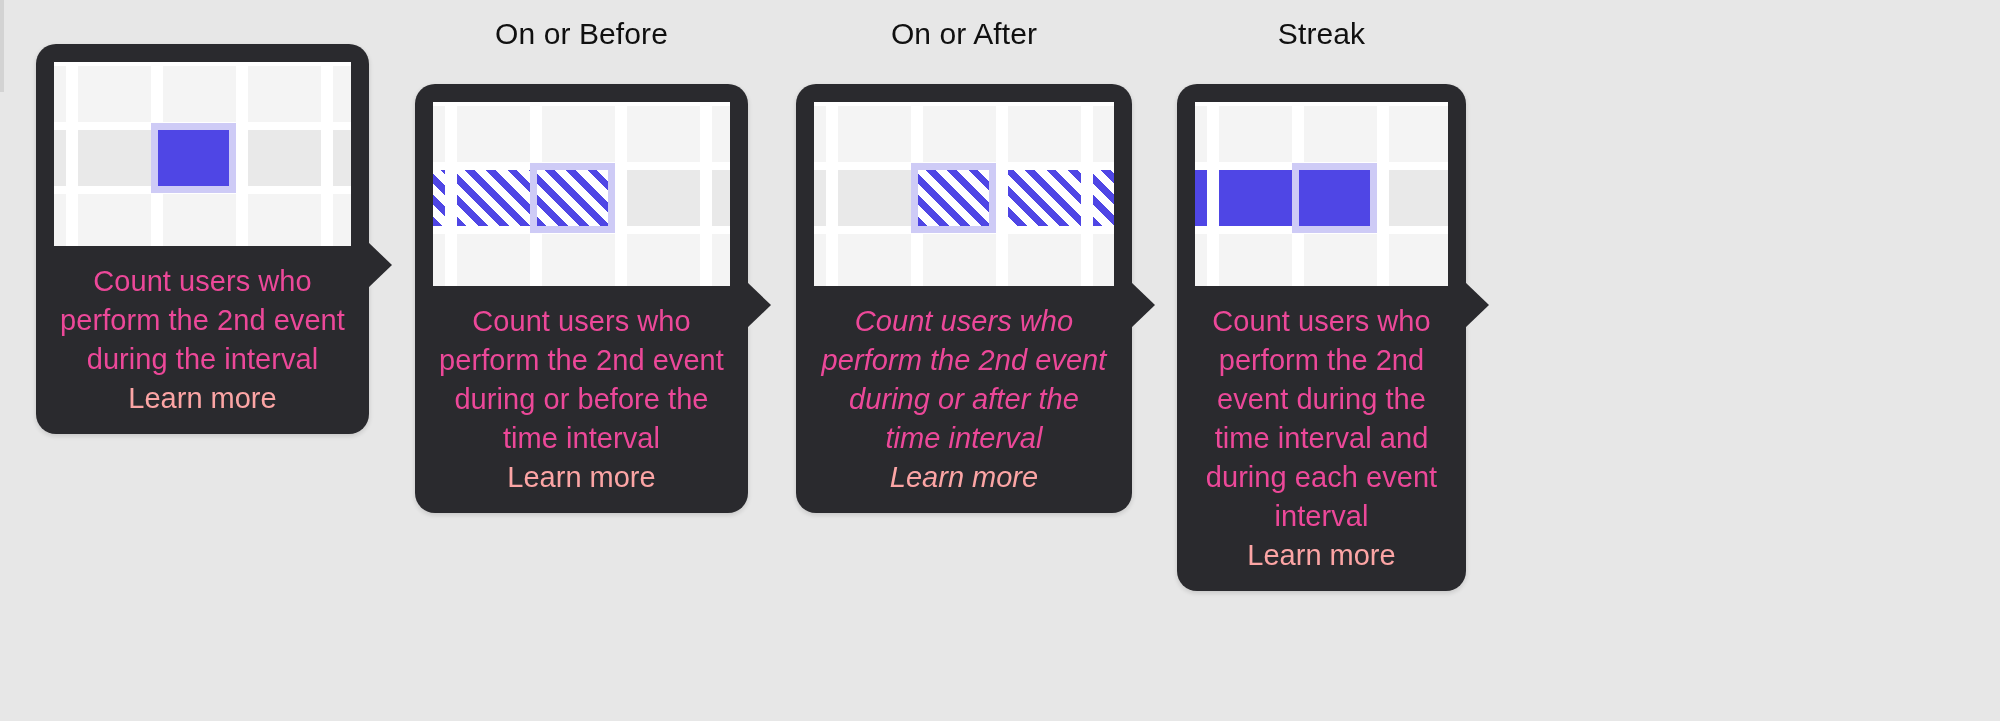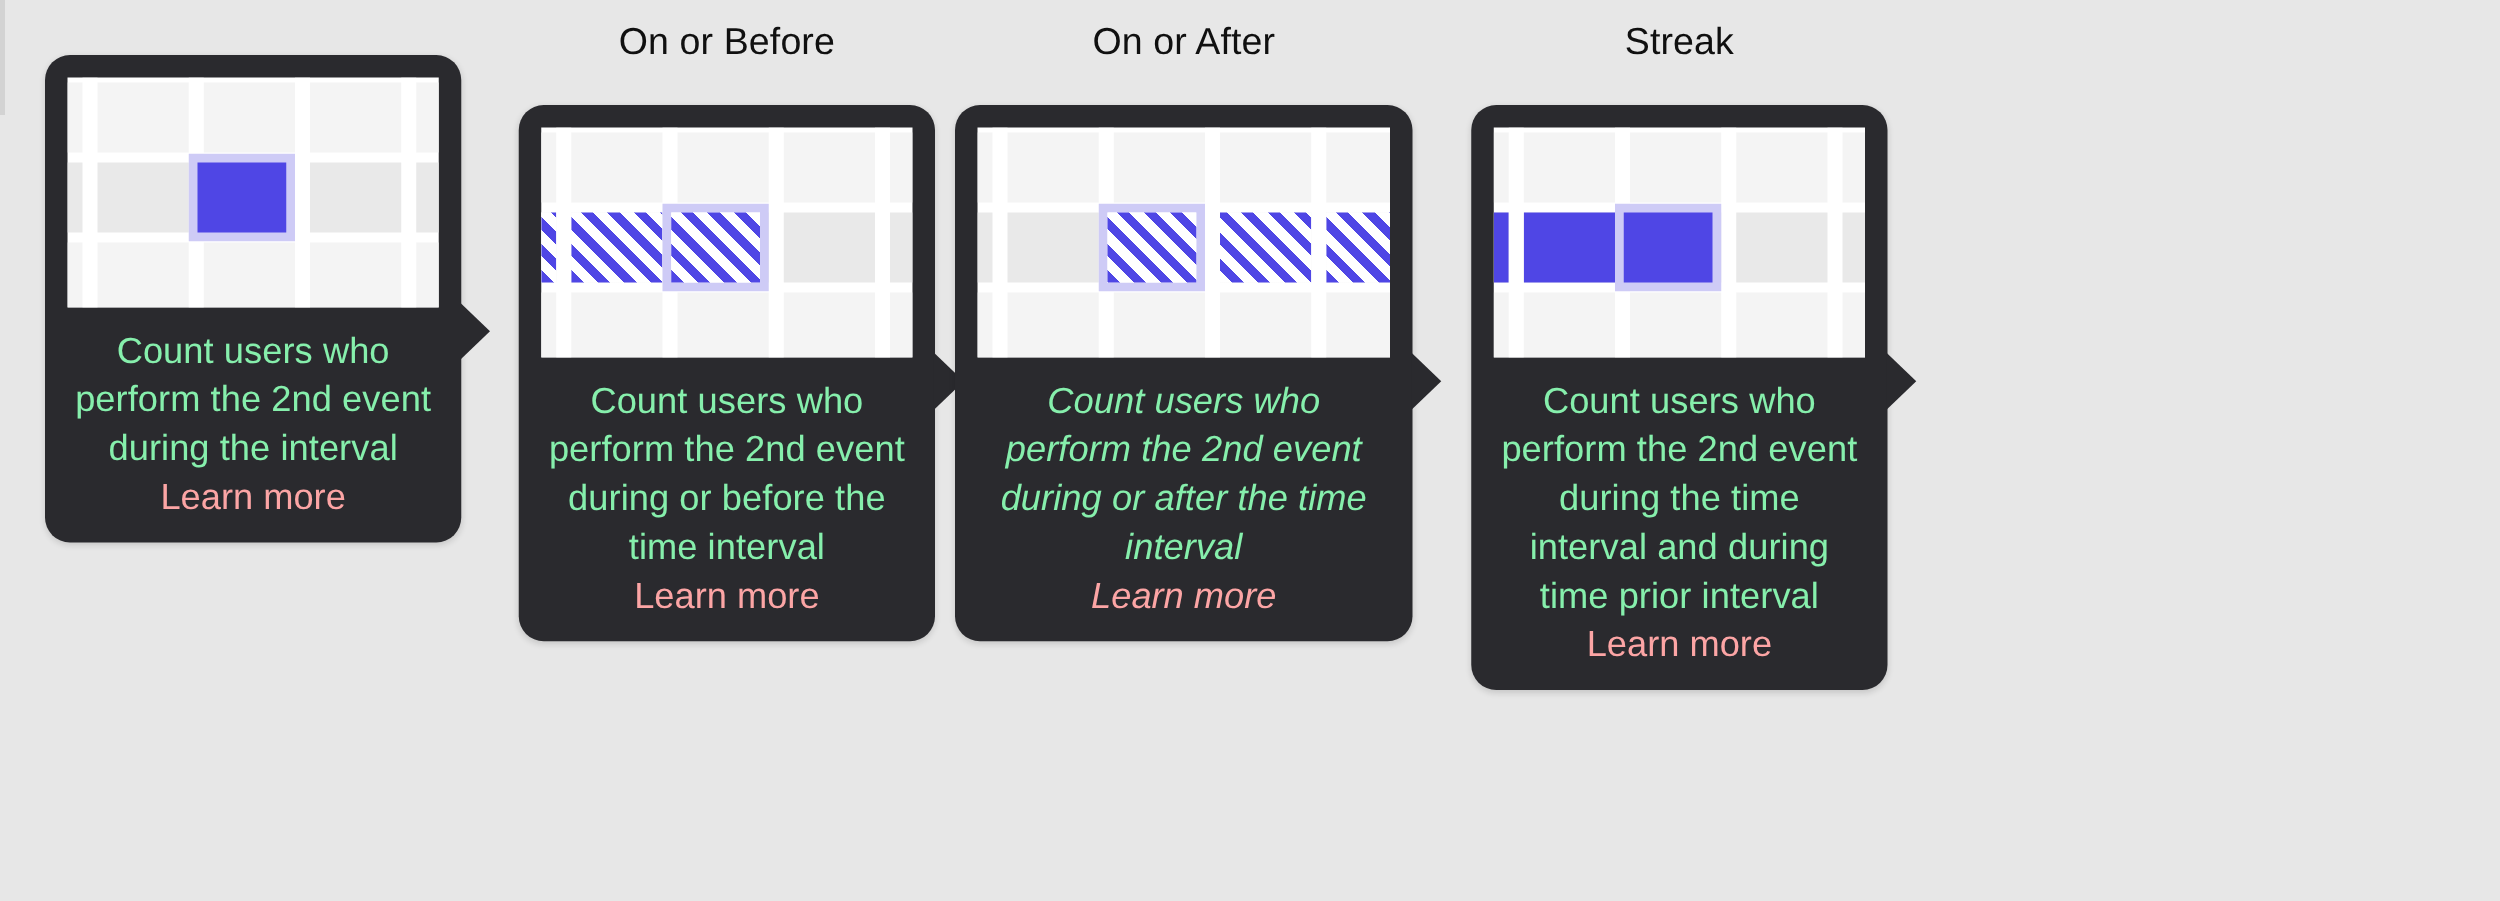--- a/index.html
+++ b/index.html
@@ -114,21 +114,21 @@
 
   
   .cell-focus {
     position: absolute;
     background: #cecbf6;
   }
 
   
   .card-text {
     text-align: center;
-    color: #86efac;
+    color: #ec4899;
     font-size: 29px;
     line-height: 39px;
     padding: 16px 4px 0 4px;
     letter-spacing: 0.05px;
   }
 
   .learn-more {
     display: block;
     text-align: center;
     color: #fca5a5;
@@ -194,21 +194,21 @@
 
         <div class="cell-focus" style="left:97px; top:61px; width:85px; height:70px;"></div>
         <div class="cell-hatch" style="left:104px; top:68px; width:71px; height:56px;"></div>
       </div>
 
       <div class="card-text">Count users who perform the 2nd event during or before the time interval</div>
       <a class="learn-more">Learn more</a>
     </div>
   </div>
 
-  <div class="card-col" style="left:764px; width:366px;">
+  <div class="card-col" style="left:796px; width:336px;">
     <div class="card-title">On or After</div>
 
     <div class="card" style="margin-top:44px;font-style:italic;">
       <div class="card-arrow" style="top:198px;"></div>
 
       <div class="grid-wrap" style="height:184px;">
         <div class="grid-rows">
           <div class="grid-row" style="top:4px;   height:56px;"></div>
           <div class="grid-row mid" style="top:68px;  height:56px;"></div>
           <div class="grid-row" style="top:132px; height:52px;"></div>
@@ -224,21 +224,21 @@
 
         <div class="cell-focus" style="left:97px; top:61px; width:85px; height:70px;"></div>
         <div class="cell-hatch" style="left:104px; top:68px; width:71px; height:56px;"></div>
       </div>
 
       <div class="card-text">Count users who perform the 2nd event during or after the time interval</div>
       <a class="learn-more">Learn more</a>
     </div>
   </div>
 
-  <div class="card-col" style="left:1177px; width:333px;">
+  <div class="card-col" style="left:1177px; width:289px;">
     <div class="card-title">Streak</div>
 
     <div class="card" style="margin-top:44px;">
       <div class="card-arrow" style="top:198px;"></div>
 
       <div class="grid-wrap" style="height:184px;">
         <div class="grid-rows">
           <div class="grid-row" style="top:4px;   height:56px;"></div>
           <div class="grid-row mid" style="top:68px;  height:56px;"></div>
           <div class="grid-row" style="top:132px; height:52px;"></div>
@@ -249,18 +249,18 @@
 
         <div class="col-gap" style="left:12px;  width:12px;"></div>
         <div class="col-gap" style="left:97px;  width:12px;"></div>
         <div class="col-gap" style="left:182px; width:12px;"></div>
         <div class="col-gap" style="left:267px; width:12px;"></div>
 
         <div class="cell-focus" style="left:97px; top:61px; width:85px; height:70px;"></div>
         <div class="cell-solid" style="left:104px; top:68px; width:71px; height:56px;"></div>
       </div>
 
-      <div class="card-text">Count users who perform the 2nd event during the time interval and during time prior interval</div>
+      <div class="card-text">Count users who perform the 2nd event during the time interval and during each event interval</div>
       <a class="learn-more">Learn more</a>
     </div>
   </div>
 
 </div>
 
 </body></html>

